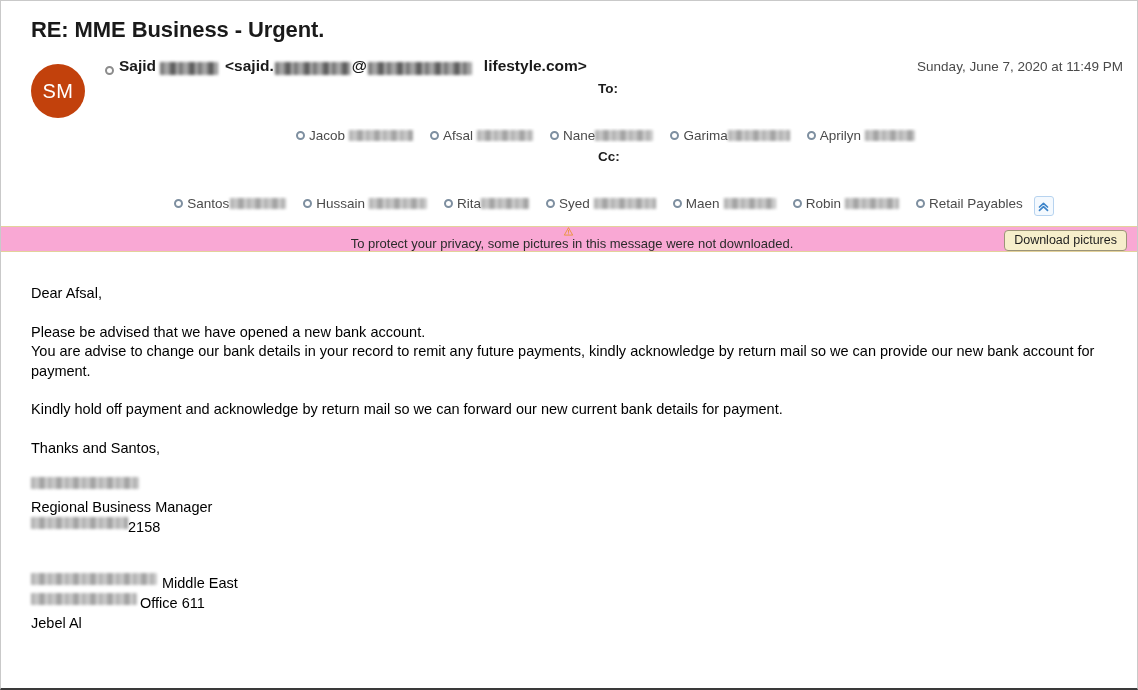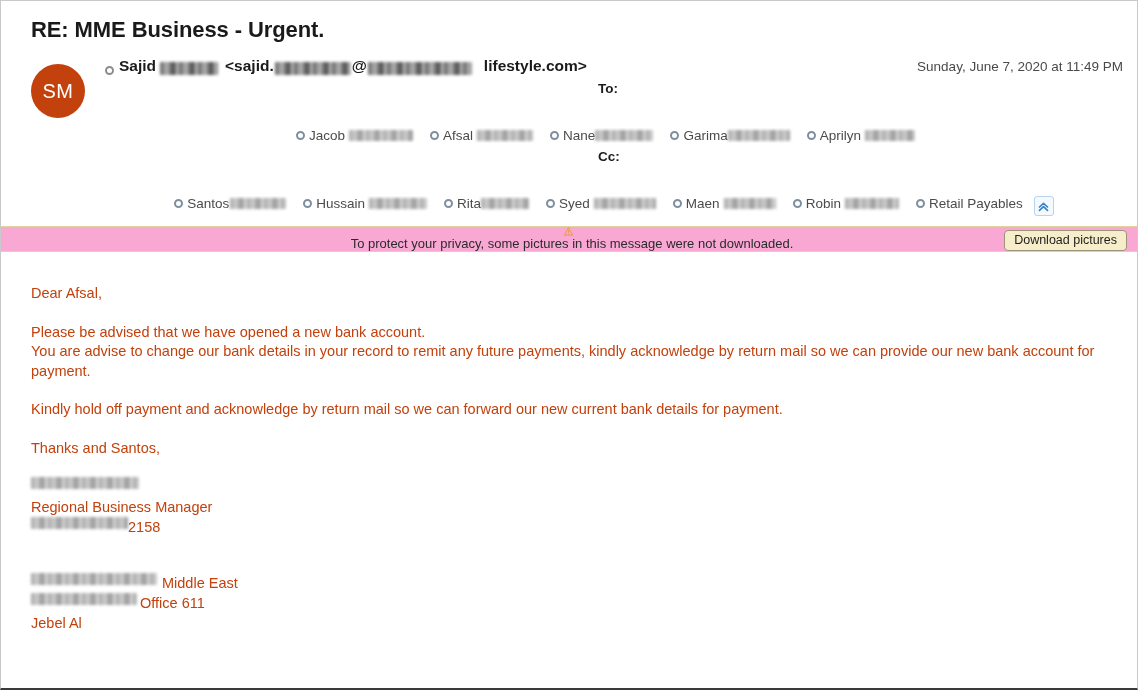--- a/index.html
+++ b/index.html
@@ -179,21 +179,21 @@
     border: 1px solid #9c9478;
     border-radius: 4px;
     padding: 1px 9px 2px 9px;
     line-height: 16px;
   }
 
   
   .body {
     padding: 32px 14px 0 30px;
     font-size: 14.5px;
-    color: #c2410c;
+    color: #000000;
     line-height: 19.5px;
   }
   .para { margin: 0 0 19px 0; }
   .sig { margin-top: 16px; line-height: 20px; }
   .sig-line { display: flex; align-items: flex-start; height: 20px; }
   .spacer-lines { height: 36px; }
 </style>
 </head>
 <body>
 

